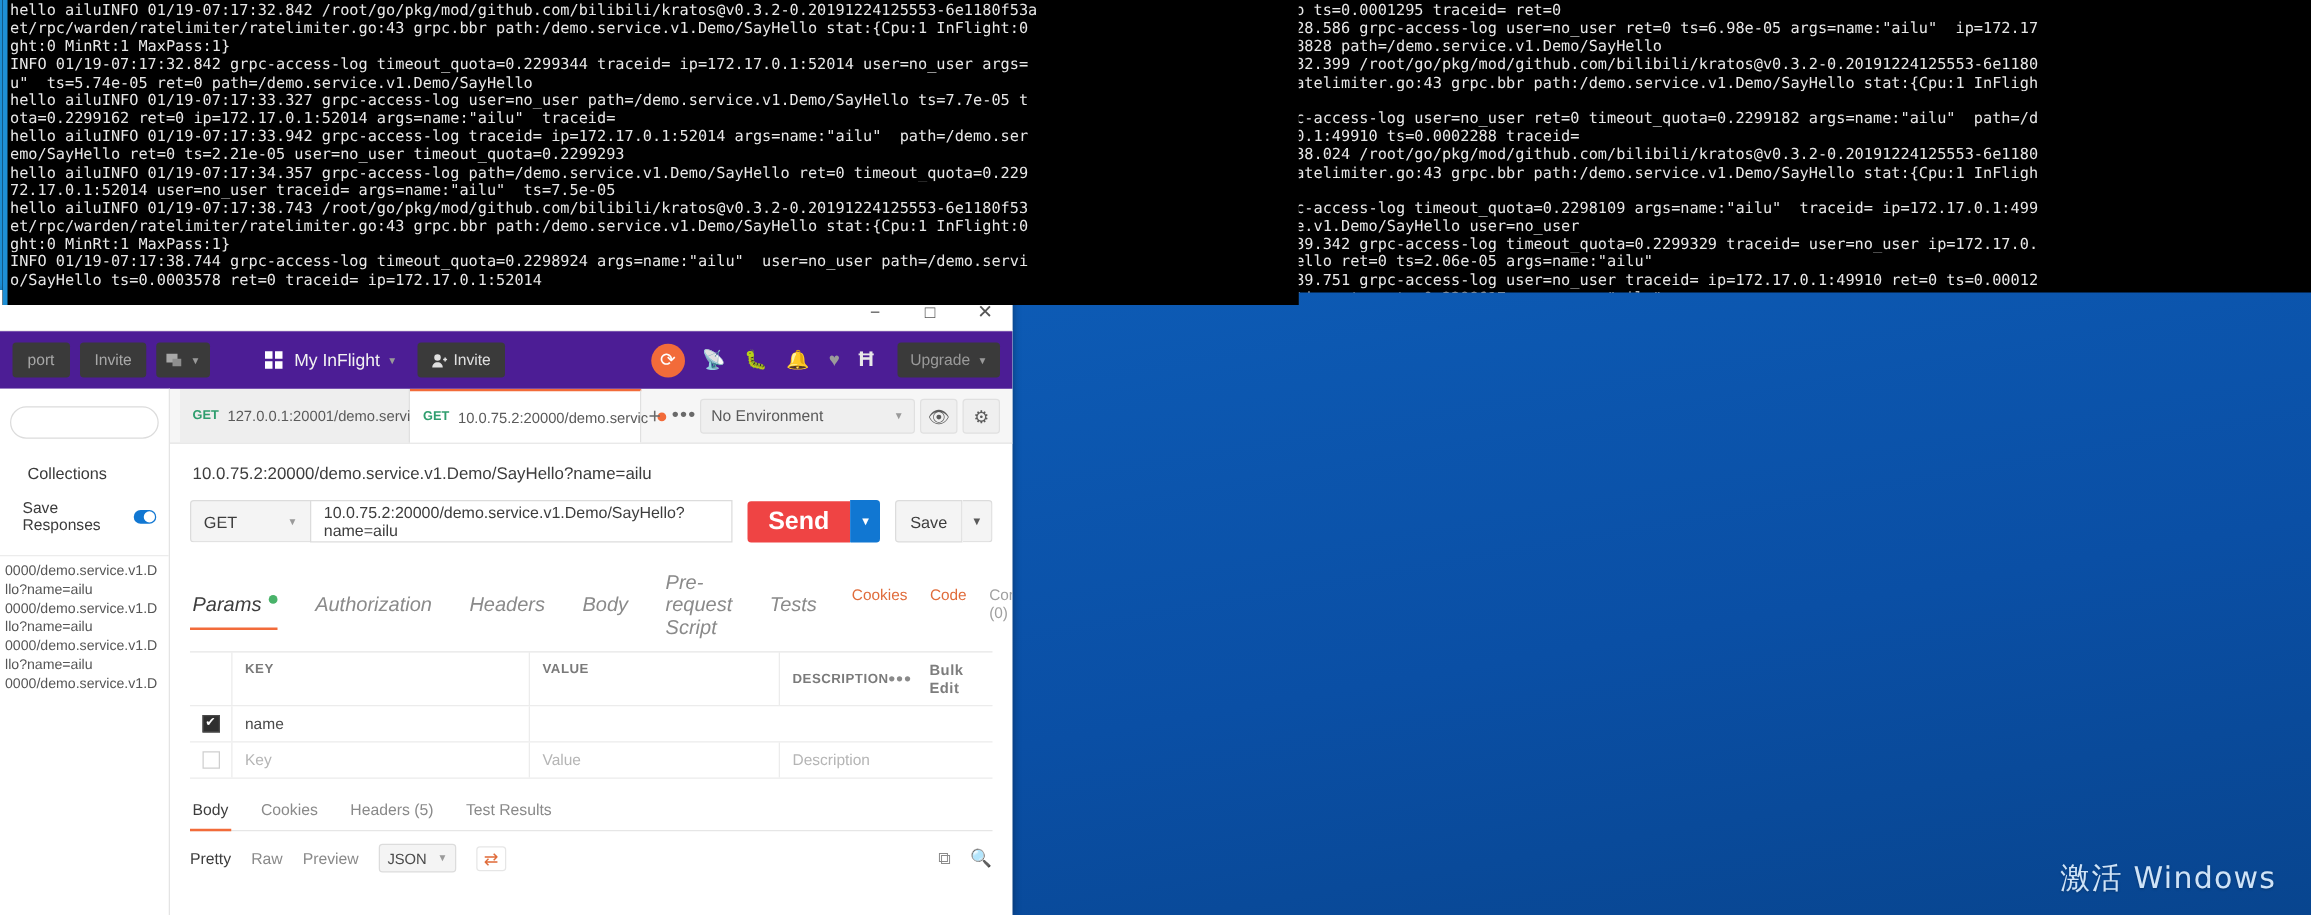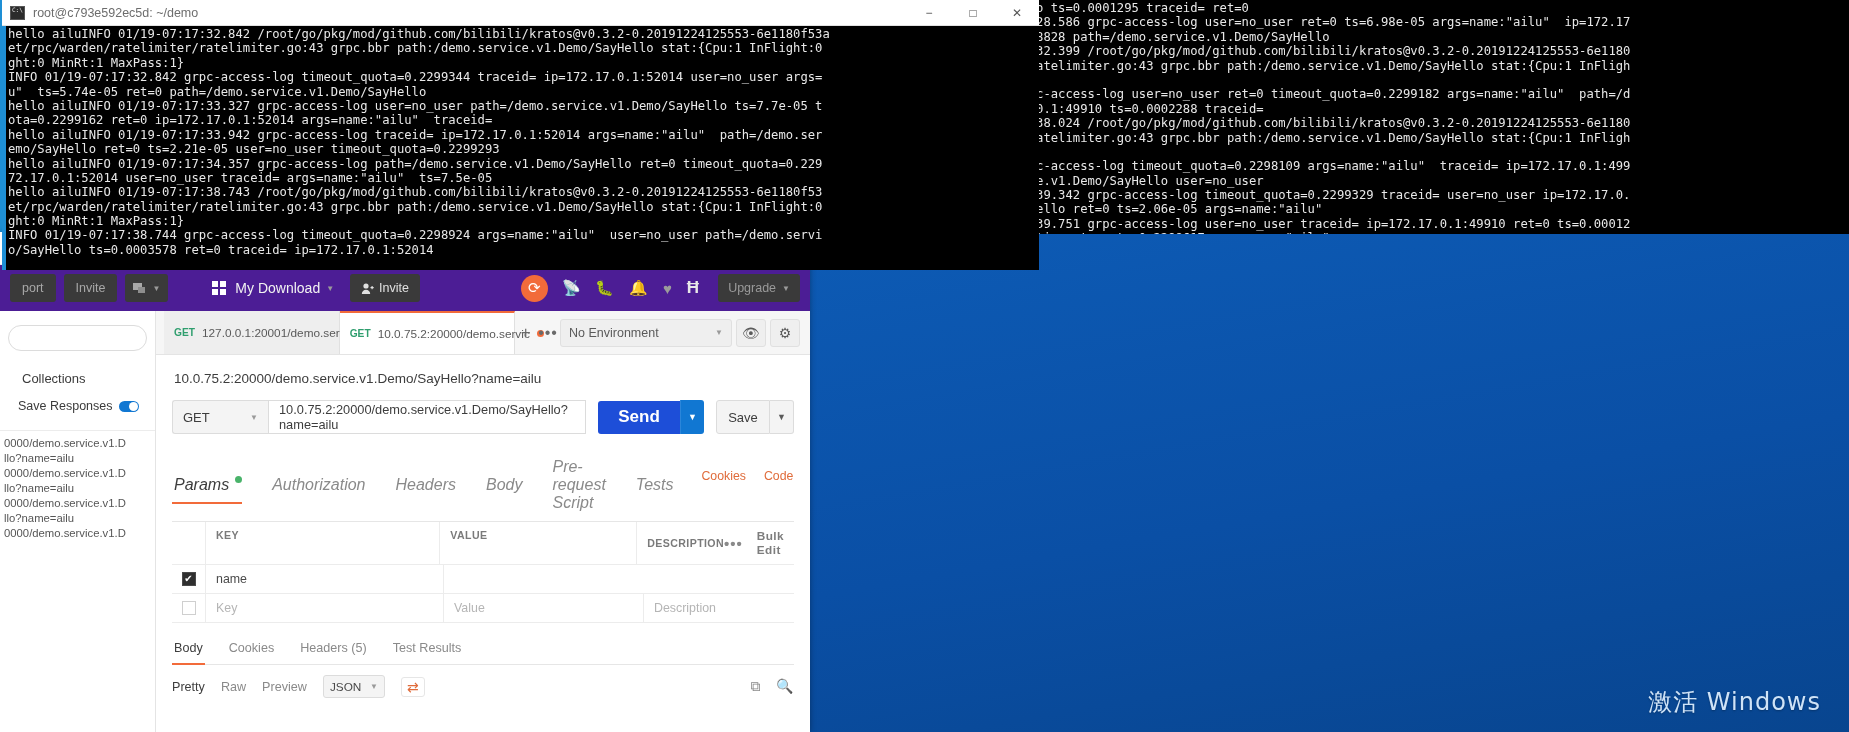--- a/index.html
+++ b/index.html
@@ -129,21 +129,21 @@
     color: #fff; font-size: 15px; margin-right: 14px;
   }
   .pm-icon { color: #9b9b9b; font-size: 15px; margin-right: 15px; }
   .pm-upgrade {
     background: #3a3a3a; color: #9a9a9a; font-size: 12.5px; border-radius: 3px;
     height: 28px; padding: 0 10px; display: flex; align-items: center; margin-left: 4px;
   }
 
   #pm-main { display: flex; height: 421px; }
   #pm-sidebar {
-    width: 156px; border-right: 1px solid #e4e4e4; background: #fff;
+    width: 136px; border-right: 1px solid #e4e4e4; background: #fff;
     padding-top: 10px; flex: none; position: relative;
   }
   #pm-search {
     height: 26px; margin: 4px 8px 14px 8px; border: 1px solid #dcdcdc;
     border-radius: 13px; background: #fff;
   }
   .sb-head { font-size: 13px; color: #3b3b3b; padding: 6px 10px 10px 22px; }
   .sb-save { font-size: 12.5px; color: #3b3b3b; padding: 3px 10px 12px 18px;
              display:flex; align-items:center; gap:6px; }
   .sb-hist { font-size: 11.3px; color: #555; line-height: 15px;
@@ -190,23 +190,23 @@
   .pm-method {
     width: 96px; height: 34px; border: 1px solid #dcdcdc; border-right: none;
     background: #f4f4f4; display: flex; align-items: center; justify-content: space-between;
     padding: 0 10px; font-size: 13px; color: #3d3d3d; border-radius: 3px 0 0 3px;
   }
   .pm-url {
     flex: 1; height: 34px; border: 1px solid #dcdcdc; background: #fff;
     display: flex; align-items: center; padding: 0 10px; font-size: 12.8px; color: #3d3d3d;
   }
   .pm-send {
-    width: 82px; height: 33px; background: #1d4ed8; color: #fff;
+    width: 82px; height: 33px; background: #ef4444; color: #fff;
     display: flex; align-items: center; justify-content: center;
-    font-size: 17px; font-weight: bold; border-radius: 3px 0 0 3px; margin-left: 12px;
+    font-size: 20px; font-weight: bold; border-radius: 3px 0 0 3px; margin-left: 12px;
   }
   .pm-sendcar {
     width: 24px; height: 34px; background: #1177d2; color: #fff;
     display: flex; align-items: center; justify-content: center;
     font-size: 9px; border-radius: 0 3px 3px 0; border-left: 1px solid #2b86da;
   }
   .pm-save {
     width: 54px; height: 34px; background: #f4f4f4; border: 1px solid #dcdcdc;
     color: #3d3d3d; font-size: 13px; display: flex; align-items: center;
     justify-content: center; border-radius: 3px 0 0 3px; margin-left: 12px;
@@ -338,21 +338,21 @@
         <span class="pm-caret">▼</span>
       </div>
 
       <div class="pm-center">
         <span class="pm-grid-icon">
           <i></i>
             <i></i>
             <i></i>
             <i></i>
         </span>
-        <span class="pm-ws">My Download</span>
+        <span class="pm-ws">My InFlight</span>
         <span class="pm-caret">▼</span>
         <span class="pm-invite">
           <svg width="13" height="13" viewBox="0 0 13 13" style="margin-right:5px" aria-hidden="true">
             <circle cx="5" cy="4" r="2.6" fill="#e0e0e0"></circle>
             <path d="M0.8 12c0-2.6 1.9-4.2 4.2-4.2s4.2 1.6 4.2 4.2z" fill="#e0e0e0"></path>
             <rect x="9.5" y="5" width="3.2" height="1.2" fill="#e0e0e0"></rect>
             <rect x="10.5" y="4" width="1.2" height="3.2" fill="#e0e0e0"></rect>
           </svg>
           <span>Invite</span>
         </span>
@@ -511,28 +511,19 @@
             <span>⧉</span>
             <span>🔍</span>
           </span>
         </div>
 
       </div>
     </div>
   </div>
 
   <div id="term3">
-    <div class="titlebar">
-      <span class="cmdicon"></span>
-      <span class="ttl">root@c793e592ec5d: ~/demo</span>
-      <span class="wbtns">
-        <span class="wbtn">−</span>
-        <span class="wbtn">□</span>
-        <span class="wbtn">✕</span>
-      </span>
-    </div>
     <div class="t3wrap">
       <div class="bluebar"></div>
       <div class="term-body" id="t3body"><div class="line">hello ailuINFO 01/19-07:17:32.842 /root/go/pkg/mod/github.com/bilibili/kratos@v0.3.2-0.20191224125553-6e1180f53a</div><div class="line">et/rpc/warden/ratelimiter/ratelimiter.go:43 grpc.bbr path:/demo.service.v1.Demo/SayHello stat:{Cpu:1 InFlight:0</div><div class="line">ght:0 MinRt:1 MaxPass:1}</div><div class="line">INFO 01/19-07:17:32.842 grpc-access-log timeout_quota=0.2299344 traceid= ip=172.17.0.1:52014 user=no_user args=</div><div class="line">u"  ts=5.74e-05 ret=0 path=/demo.service.v1.Demo/SayHello</div><div class="line">hello ailuINFO 01/19-07:17:33.327 grpc-access-log user=no_user path=/demo.service.v1.Demo/SayHello ts=7.7e-05 t</div><div class="line">ota=0.2299162 ret=0 ip=172.17.0.1:52014 args=name:"ailu"  traceid=</div><div class="line">hello ailuINFO 01/19-07:17:33.942 grpc-access-log traceid= ip=172.17.0.1:52014 args=name:"ailu"  path=/demo.ser</div><div class="line">emo/SayHello ret=0 ts=2.21e-05 user=no_user timeout_quota=0.2299293</div><div class="line">hello ailuINFO 01/19-07:17:34.357 grpc-access-log path=/demo.service.v1.Demo/SayHello ret=0 timeout_quota=0.229</div><div class="line">72.17.0.1:52014 user=no_user traceid= args=name:"ailu"  ts=7.5e-05</div><div class="line">hello ailuINFO 01/19-07:17:38.743 /root/go/pkg/mod/github.com/bilibili/kratos@v0.3.2-0.20191224125553-6e1180f53</div><div class="line">et/rpc/warden/ratelimiter/ratelimiter.go:43 grpc.bbr path:/demo.service.v1.Demo/SayHello stat:{Cpu:1 InFlight:0</div><div class="line">ght:0 MinRt:1 MaxPass:1}</div><div class="line">INFO 01/19-07:17:38.744 grpc-access-log timeout_quota=0.2298924 args=name:"ailu"  user=no_user path=/demo.servi</div><div class="line">o/SayHello ts=0.0003578 ret=0 traceid= ip=172.17.0.1:52014</div></div>
     </div>
   </div>
 
 </div>
 
 </body></html>

